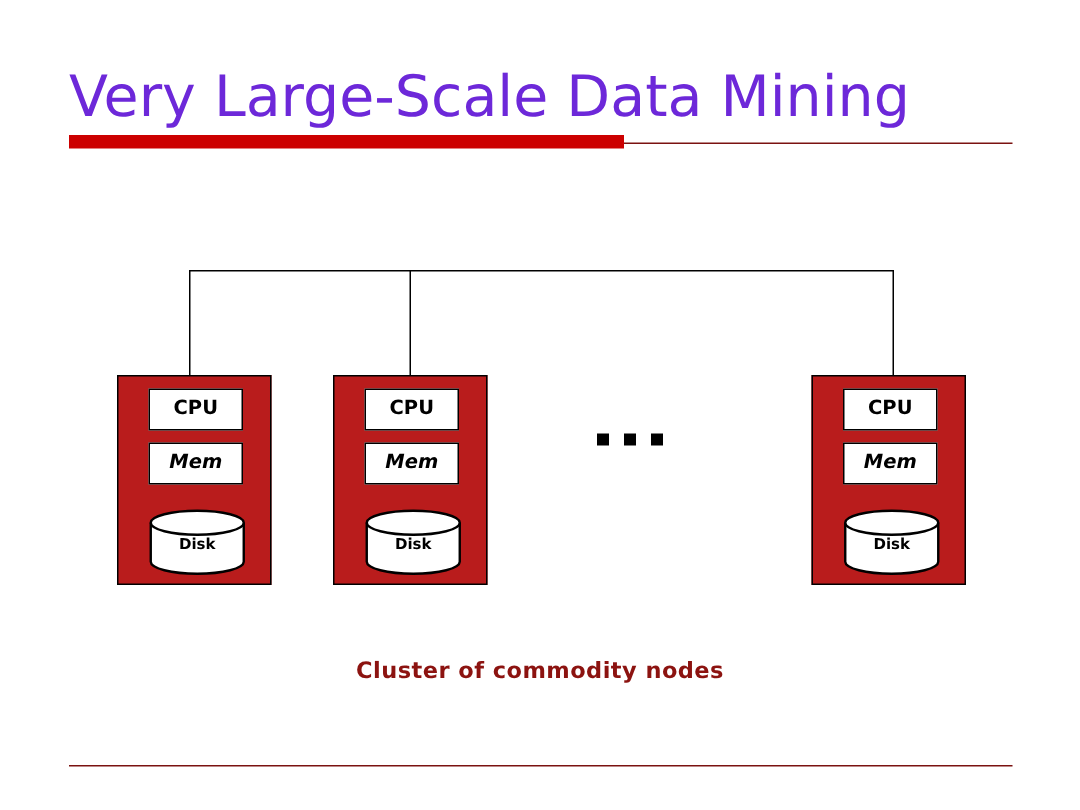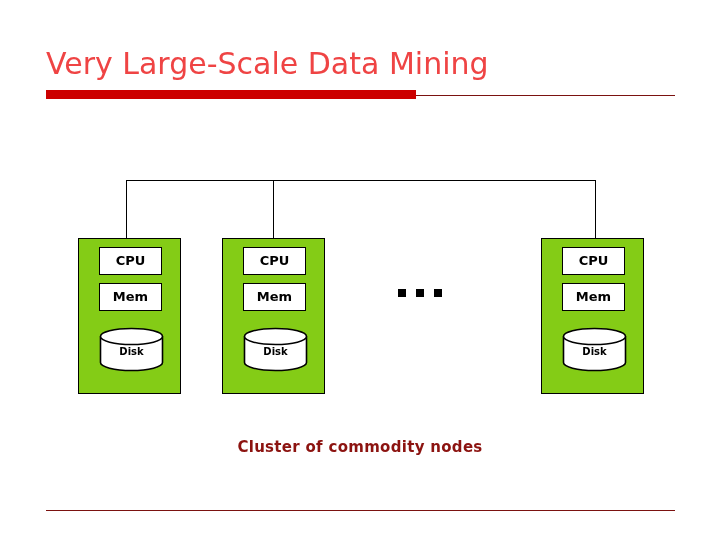--- a/index.html
+++ b/index.html
@@ -14,23 +14,23 @@
     overflow: hidden;
     font-family: "DejaVu Sans", sans-serif;
     background: #ffffff;
   }
 
   
   #slide-title {
     position: absolute;
     left: 46px;
     top: 41px;
-    font-size: 30px;
+    font-size: 38px;
     line-height: 46px;
-    color: #ef4444;
+    color: #6d28d9;
     font-weight: 400;
     letter-spacing: 0px;
     white-space: nowrap;
   }
 
   
   #title-rule-thin {
     position: absolute;
     left: 46px;
     top: 95px;
@@ -69,47 +69,47 @@
     width: 1px;
   }
   #bus-horizontal { left: 126px; top: 180px; width: 470px; }
   #bus-drop-1 { left: 126px; top: 180px; height: 71px; }
   #bus-drop-2 { left: 273px; top: 180px; height: 71px; }
   #bus-drop-3 { left: 595px; top: 180px; height: 71px; }
 
   
   .node {
     position: absolute;
-    top: 238px;
+    top: 250px;
     width: 103px;
-    height: 156px;
+    height: 140px;
     border: 1px solid #000000;
     box-sizing: border-box;
-    background: #84cc16;
+    background: #b91c1c;
   }
   #node-1 { left: 78px; }
   #node-2 { left: 222px; }
   #node-3 { left: 541px; }
 
   .component {
     position: absolute;
     left: 20px;
     width: 63px;
     box-sizing: border-box;
     border: 1px solid #000000;
     background: #ffffff;
     font-size: 13px;
     font-weight: bold;
     color: #000000;
     text-align: center;
     line-height: 26px;
     height: 28px;
   }
   .component.cpu { top: 8px; }
-  .component.mem { top: 44px; }
+  .component.mem { top: 44px; font-style: italic; }
 
   
   .disk {
     position: absolute;
     left: 20px;
     top: 88px;
     width: 65px;
     height: 45px;
   }
   .disk svg { display: block; }

